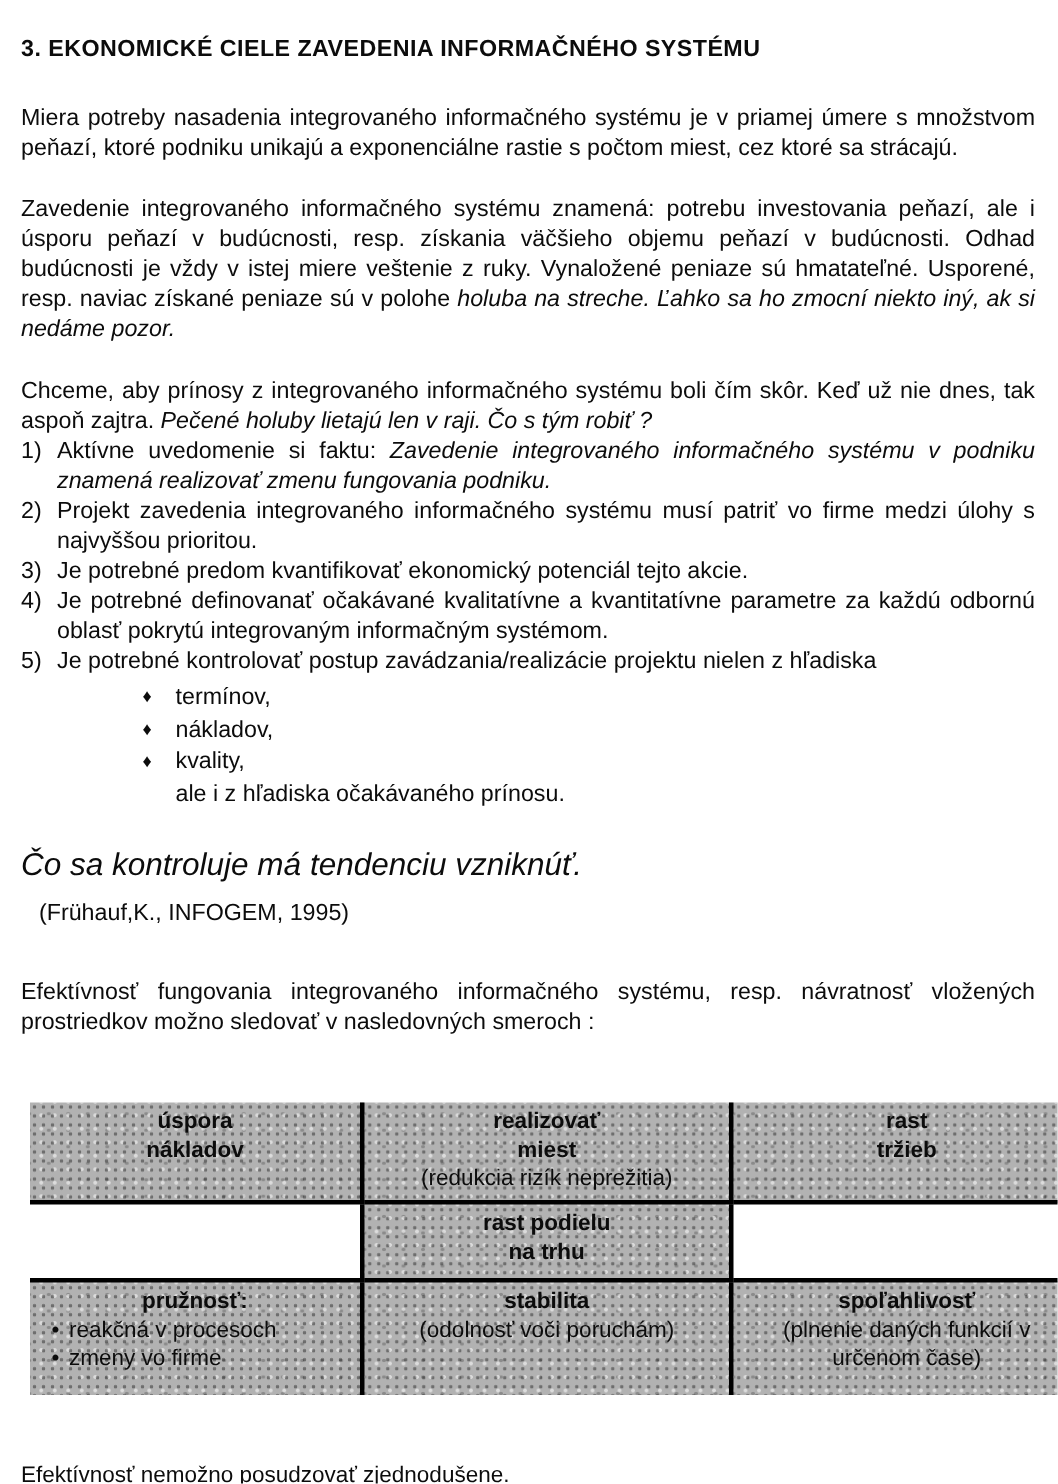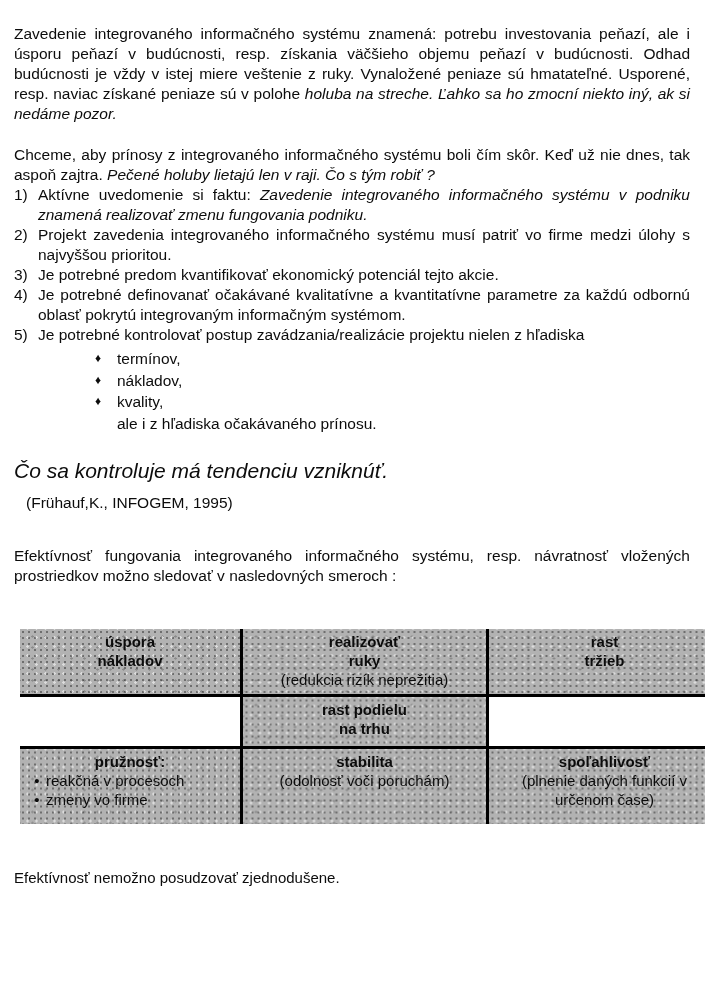--- a/index.html
+++ b/index.html
@@ -124,21 +124,23 @@
     font-size: 15px;
     line-height: 20px;
     margin: 44px 0 0 0;
   }
 </style>
 </head>
 <body>
 
 <div class="page">
 
-
+  <h1 class="doc-title">3. EKONOMICKÉ CIELE ZAVEDENIA INFORMAČNÉHO SYSTÉMU</h1>
+
+  <p class="para">Miera potreby nasadenia integrovaného informačného systému je v priamej úmere s množstvom peňazí, ktoré podniku unikajú a exponenciálne rastie s počtom miest, cez ktoré sa strácajú.</p>
 
   <p class="para"><span>Zavedenie integrovaného informačného systému znamená: potrebu investovania peňazí, ale i úsporu peňazí v budúcnosti, resp. získania väčšieho objemu peňazí v budúcnosti. Odhad budúcnosti je vždy v istej miere veštenie z ruky. Vynaložené peniaze sú hmatateľné. Usporené, resp. naviac získané peniaze sú v polohe </span><i>holuba na streche. Ľahko sa ho zmocní niekto iný, ak si nedáme pozor.</i></p>
 
   <p class="para nogap"><span>Chceme, aby prínosy z integrovaného informačného systému boli čím skôr. Keď už nie dnes, tak aspoň zajtra. </span><i>Pečené holuby lietajú len v raji. Čo s tým robiť ?</i></p>
 
   <ol class="numlist">
     <li><span class="num">1)</span><span>Aktívne uvedomenie si faktu: </span><i>Zavedenie integrovaného informačného systému v podniku znamená realizovať zmenu fungovania podniku.</i></li>
     <li><span class="num">2)</span><span>Projekt zavedenia integrovaného informačného systému musí patriť vo firme medzi úlohy s najvyššou prioritou.</span></li>
     <li><span class="num">3)</span><span>Je potrebné predom kvantifikovať ekonomický potenciál tejto akcie.</span></li>
     <li><span class="num">4)</span><span>Je potrebné definovanať očakávané kvalitatívne a kvantitatívne parametre za každú odbornú oblasť pokrytú integrovaným informačným systémom.</span></li>
@@ -159,21 +161,21 @@
 
   <table class="eff-table">
     <tbody>
         <tr class="row1">
       <td class="cell-gray" style="width:212px">
         <div class="tl-bold">úspora</div>
         <div class="tl-bold">nákladov</div>
       </td>
       <td class="cell-gray" style="width:235px">
         <div class="tl-bold">realizovať</div>
-        <div class="tl-bold">ruky</div>
+        <div class="tl-bold">miest</div>
         <div class="tl-norm">(redukcia rizík neprežitia)</div>
       </td>
       <td class="cell-gray" style="width:223px">
         <div class="tl-bold">rast</div>
         <div class="tl-bold">tržieb</div>
       </td>
     </tr>
     <tr class="row2">
       <td class="cell-white"></td>
       <td class="cell-gray">

